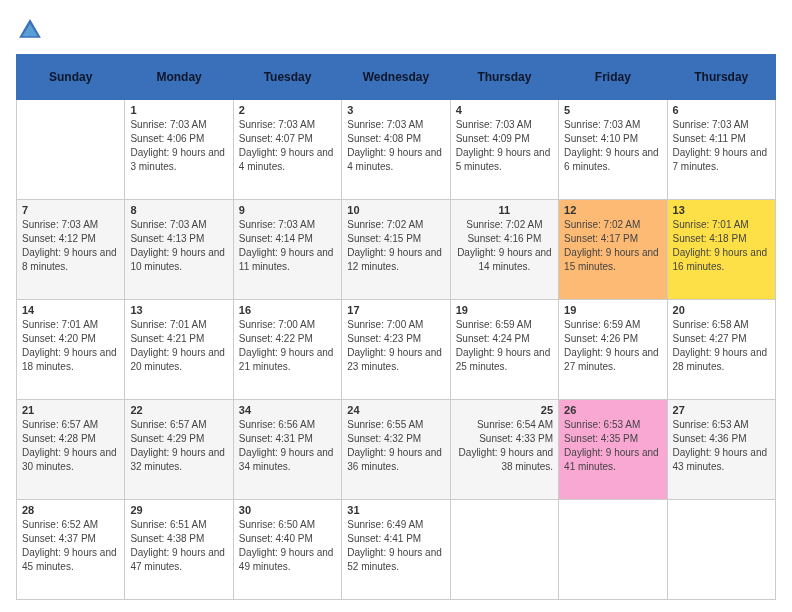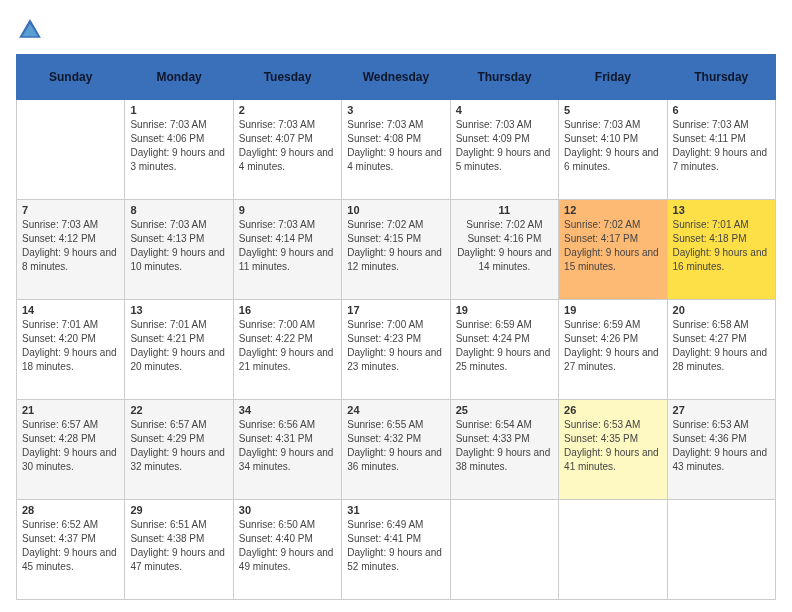--- a/index.html
+++ b/index.html
@@ -231,25 +231,25 @@
             <div class="day-info">Sunrise: 6:57 AM<br>Sunset: 4:29 PM<br>Daylight: 9 hours and 32 minutes.</div>
           </td>
           <td style="background: rgb(245, 245, 245);">
             <span class="day-number">34</span>
             <div class="day-info">Sunrise: 6:56 AM<br>Sunset: 4:31 PM<br>Daylight: 9 hours and 34 minutes.</div>
           </td>
           <td style="background: rgb(245, 245, 245); margin-left: 29px;">
             <span class="day-number">24</span>
             <div class="day-info">Sunrise: 6:55 AM<br>Sunset: 4:32 PM<br>Daylight: 9 hours and 36 minutes.</div>
           </td>
-          <td style="background: rgb(245, 245, 245);">
+          <td style="background: rgb(245, 245, 245); text-align: right;">
             <span class="day-number">25</span>
             <div class="day-info">Sunrise: 6:54 AM<br>Sunset: 4:33 PM<br>Daylight: 9 hours and 38 minutes.</div>
           </td>
-          <td style="background: #fef9c3;">
+          <td style="background: #f9a8d4;">
             <span class="day-number">26</span>
             <div class="day-info">Sunrise: 6:53 AM<br>Sunset: 4:35 PM<br>Daylight: 9 hours and 41 minutes.</div>
           </td>
           <td style="background: rgb(245, 245, 245);">
             <span class="day-number">27</span>
             <div class="day-info">Sunrise: 6:53 AM<br>Sunset: 4:36 PM<br>Daylight: 9 hours and 43 minutes.</div>
           </td>
         </tr>
         <tr>
           <td>

